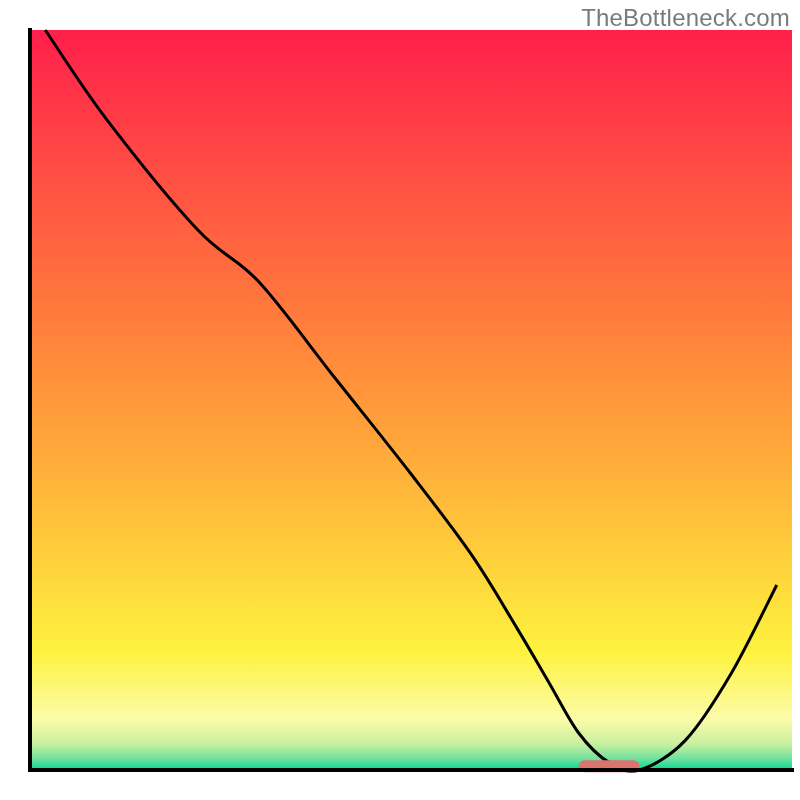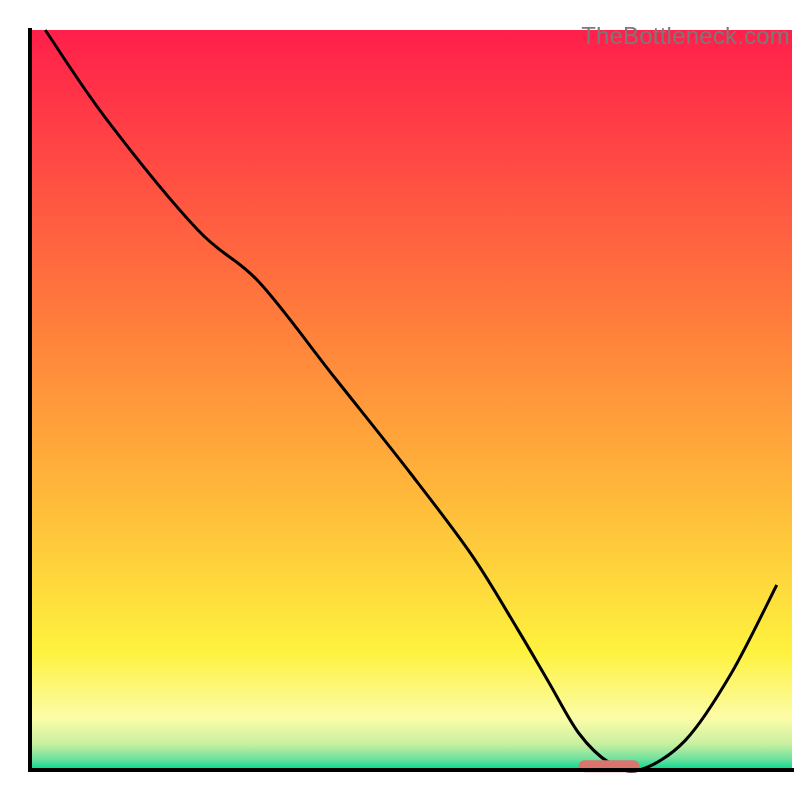--- a/index.html
+++ b/index.html
@@ -17,21 +17,20 @@
   }
   .attribution {
     position: absolute;
     top: 4px;
     right: 10px;
     font-size: 24px;
     color: #7a7a7a;
     font-weight: 500;
     letter-spacing: 0.2px;
     z-index: 10;
-    margin-top: 18px;
   }
   svg {
     display: block;
   }
 </style>
 </head>
 <body>
 
 <div class="chart-container">
 

